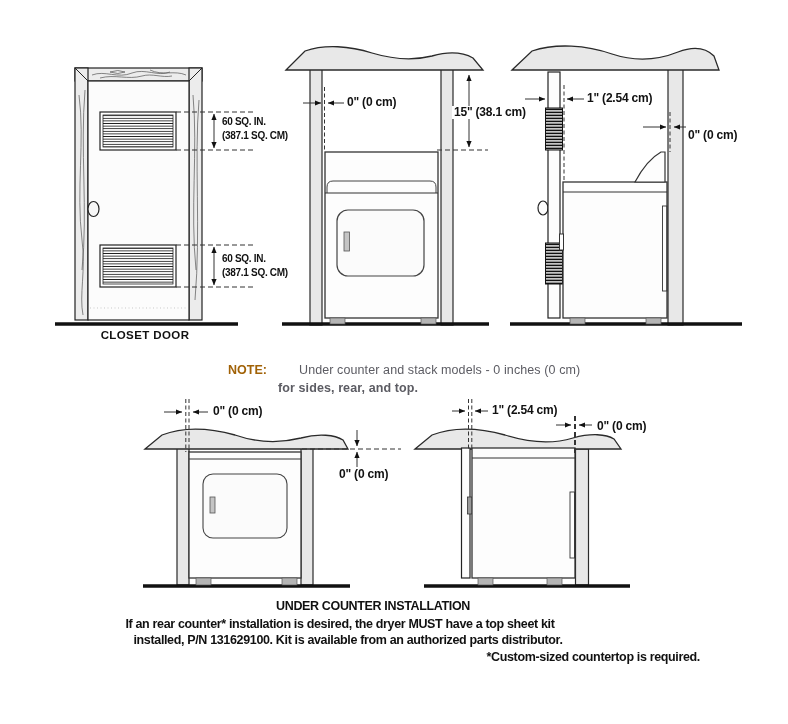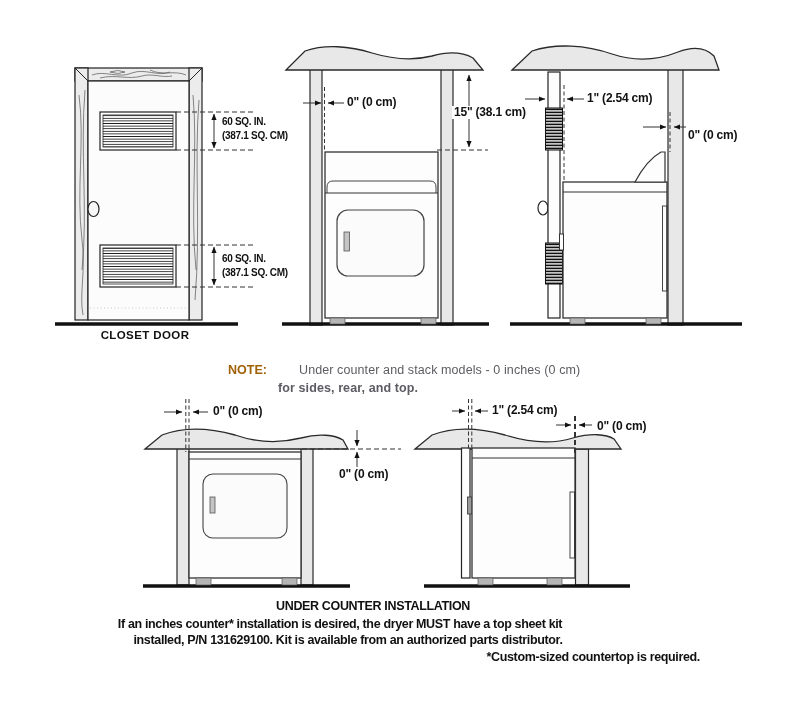--- a/index.html
+++ b/index.html
@@ -220,17 +220,17 @@
   <div class="note-text" style="left:268px;top:363px;margin-left:31px;">Under counter and stack models - 0 inches (0 cm)</div>
   <div class="note-text" style="left:278px;top:381px;font-weight:bold;">for sides, rear, and top.</div>
 
   <div class="dim" style="left:213px;top:405px;">0" (0 cm)</div>
   <div class="dim" style="left:339px;top:468px;">0" (0 cm)</div>
 
   <div class="dim" style="left:492px;top:404px;">1" (2.54 cm)</div>
   <div class="dim" style="left:597px;top:420px;">0" (0 cm)</div>
 
   <div class="foot" style="left:173px;top:599px;width:400px;">UNDER COUNTER INSTALLATION</div>
-  <div class="foot" style="left:0px;top:617px;width:680px;">If an inches counter* installation is desired, the dryer MUST have a top sheet kit</div>
+  <div class="foot" style="left:0px;top:617px;width:680px;">If an rear counter* installation is desired, the dryer MUST have a top sheet kit</div>
   <div class="foot" style="left:8px;top:633px;width:680px;">installed, P/N 131629100. Kit is available from an authorized parts distributor.</div>
   <div class="foot" style="left:0px;top:650px;width:700px;text-align:right;">*Custom-sized countertop is required.</div>
 
 </div>
 
 </body></html>

